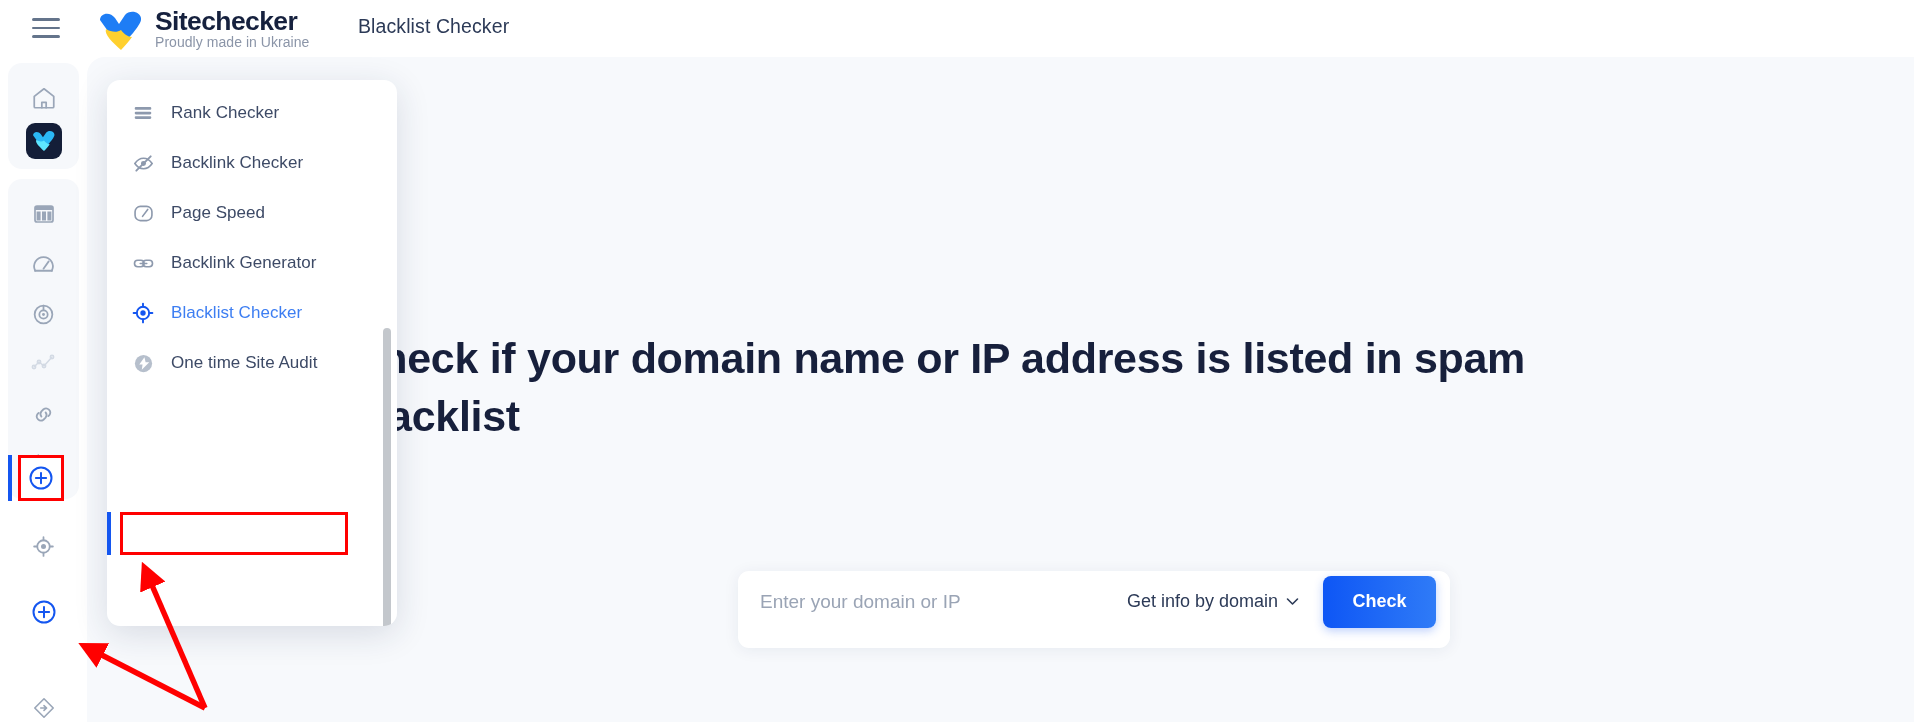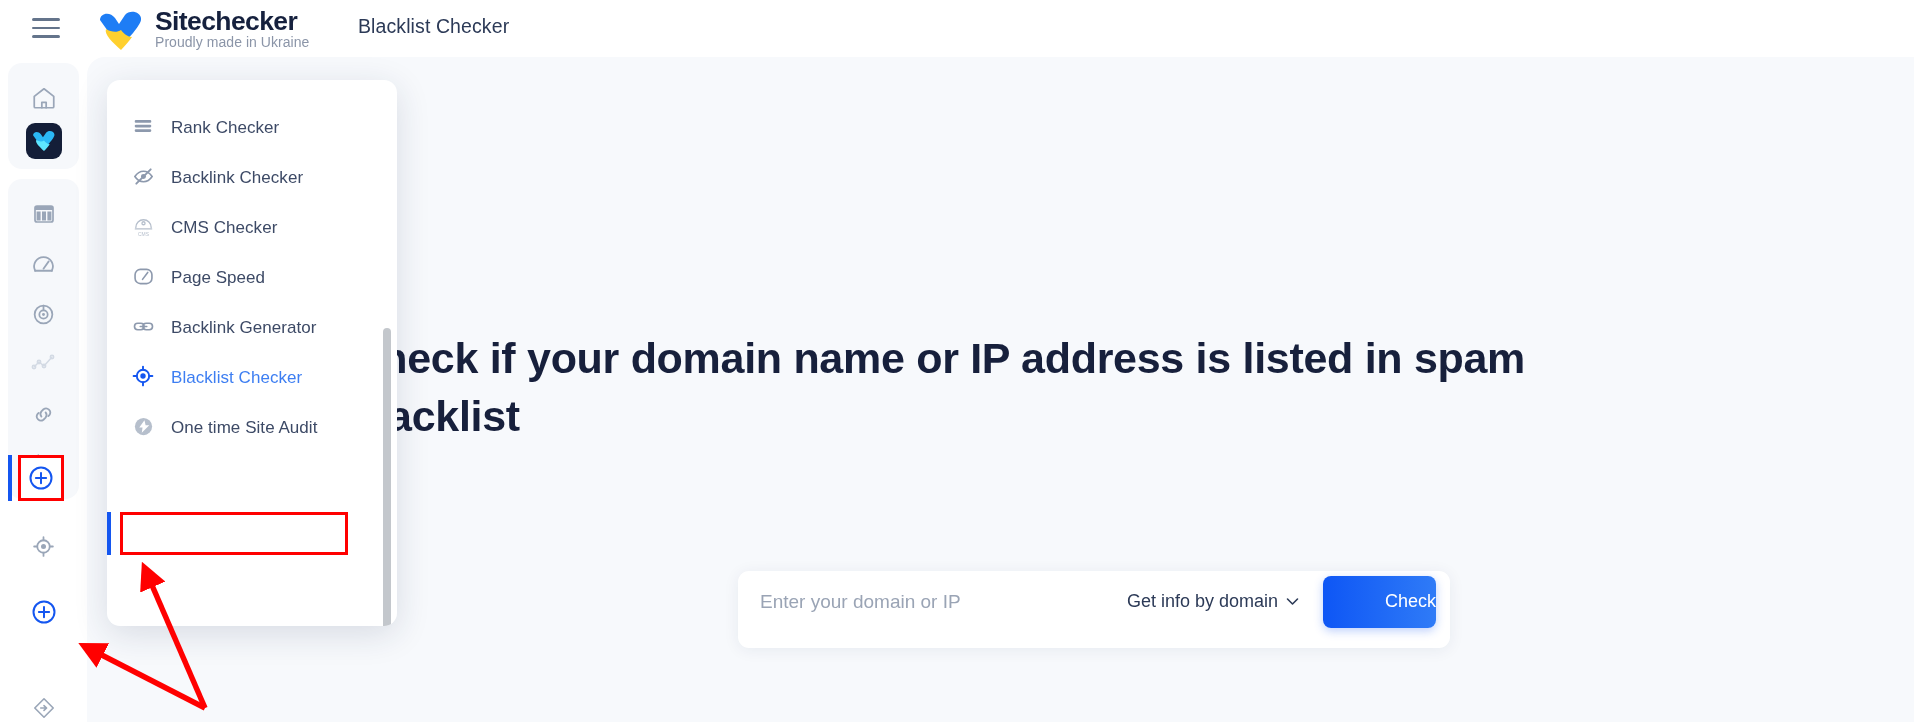--- a/index.html
+++ b/index.html
@@ -152,45 +152,44 @@
     margin-right: 24px;
     white-space: nowrap;
   }
   .chev { display: block; }
   .check-btn {
     width: 113px; height: 52px;
     border: none; border-radius: 8px;
     background: linear-gradient(90deg, #0e56f5 0%, #2f7bf7 100%);
     color: #ffffff;
     font-family: "Liberation Sans", sans-serif;
-    font-size: 18px; font-weight: 400;
+    font-size: 18px; font-weight: 700;
     cursor: pointer;
     box-shadow: 0 3px 10px rgba(20,86,245,0.28);
-    text-align: right;
   }
 
   
   .dropdown {
     position: absolute;
     left: 107px; top: 80px;
     width: 290px; height: 546px;
     background: #ffffff;
     border-radius: 13px;
     box-shadow: 0 8px 34px rgba(30,45,80,0.14);
     z-index: 50;
     overflow: hidden;
   }
   .dd-inner {
     position: absolute;
     left: 0; top: -42px;
     width: 290px;
   }
   .dd-item {
     height: 50px;
-    display: flex; align-items: flex-end;
+    display: flex; align-items: center;
     gap: 16px;
     padding-left: 24px;
     cursor: pointer;
     position: relative;
   }
   .dd-icon {
     width: 24px; height: 24px;
     display: flex; align-items: center; justify-content: center;
     flex: 0 0 24px;
   }
@@ -398,31 +397,20 @@
           <svg width="23" height="23" viewBox="0 0 24 24" fill="none" stroke="#8d99ad" stroke-width="1.7" stroke-linecap="round">
             <path d="M3 12 s3.6-5.5 9-5.5 s9 5.5 9 5.5 s-3.6 5.5-9 5.5 s-9-5.5-9-5.5Z"></path>
             <circle cx="12" cy="12" r="2.6" fill="#8d99ad" stroke="none"></circle>
             <path d="M4.5 19.5 L19.5 4.5" stroke-width="2"></path>
           </svg>
         </div>
         <div class="dd-label">Backlink Checker</div>
       </div>
 
 
-      <div class="dd-item">
-        <div class="dd-icon">
-          <svg width="23" height="23" viewBox="0 0 24 24" fill="none" stroke="#b6bfcc" stroke-width="1.4" stroke-linecap="round">
-            <path d="M4 13 a8 8 0 0 1 16 0"></path>
-            <path d="M3.5 14.5 h17"></path>
-            <circle cx="12" cy="8.6" r="1.6"></circle>
-            <text x="12" y="21.4" font-size="5.2" fill="#b6bfcc" stroke="none" text-anchor="middle" font-family="Liberation Sans, sans-serif">CMS</text>
-          </svg>
-        </div>
-        <div class="dd-label">CMS Checker</div>
-      </div>
 
 
 
       <div class="dd-item">
         <div class="dd-icon">
           <svg width="23" height="23" viewBox="0 0 24 24" fill="none" stroke="#8d99ad" stroke-width="1.7" stroke-linecap="round">
             <rect x="3.2" y="4.6" width="17.6" height="14.8" rx="5.6"></rect>
             <path d="M11 15 L16.4 7.8"></path>
           </svg>
         </div>

